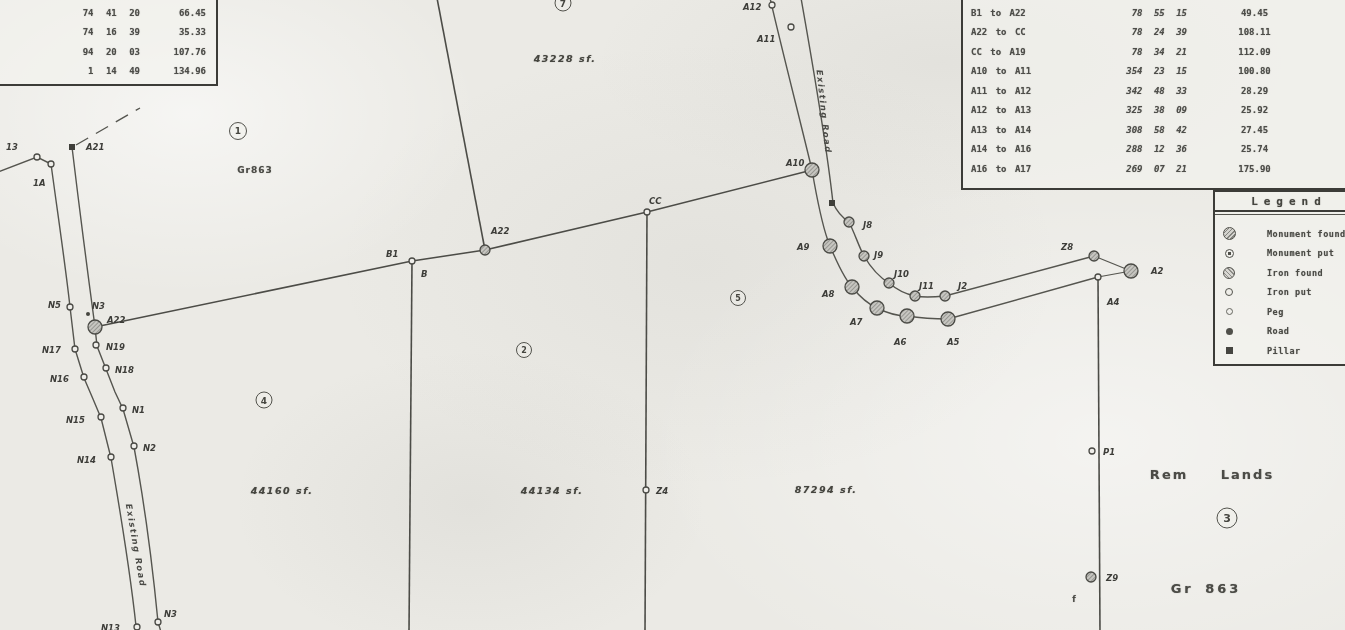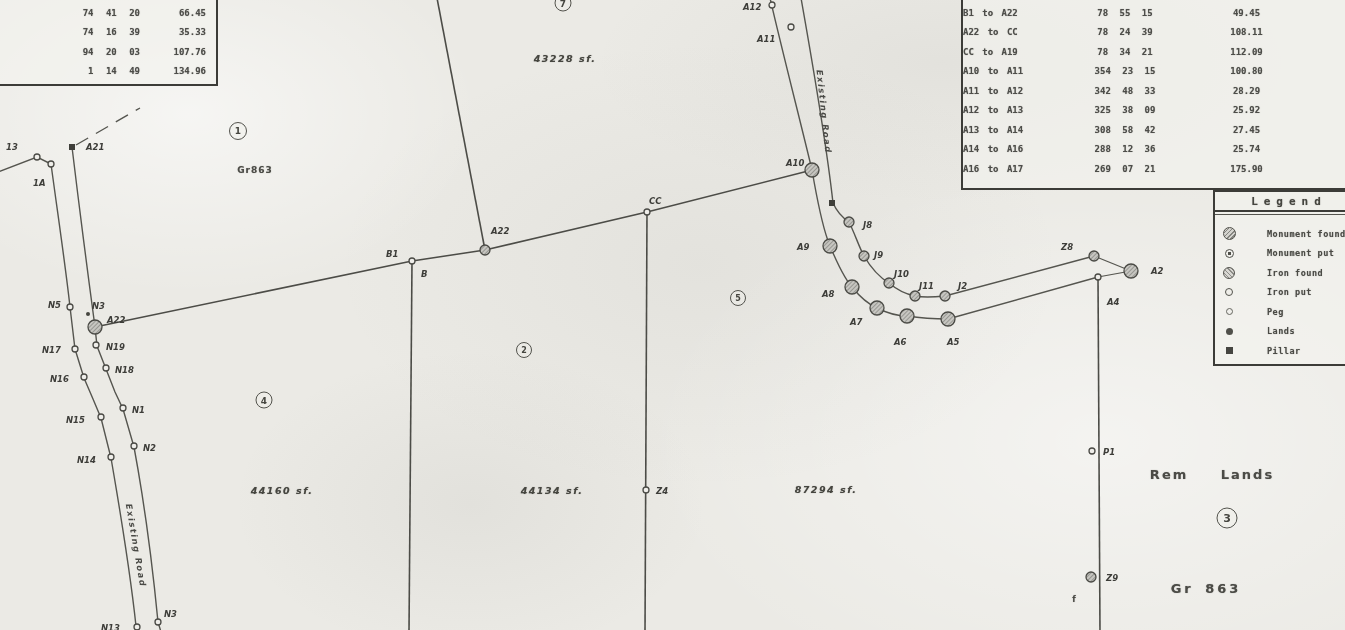--- a/index.html
+++ b/index.html
@@ -17,22 +17,22 @@
   .scan{filter:blur(.25px);}
   
   .tbl{position:absolute;border:2.5px solid #3c3c38;background:rgba(243,242,238,.65);}
   .tbl-row{display:flex;height:19.5px;align-items:center;
     font:700 9px "DejaVu Sans Mono", monospace;color:#4d4d49;
     text-shadow:0 0 1px rgba(80,80,75,.55);}
   #tl-table{left:-80px;top:-8px;width:298px;height:94px;padding-top:9px;box-sizing:border-box;}
   .tl-bearing{display:inline-block;width:218px;text-align:right;word-spacing:7px;}
   .tl-dist{display:inline-block;width:66px;text-align:right;}
   #tr-table{left:961px;top:-16px;width:400px;height:206px;padding-top:17px;box-sizing:border-box;}
-  .tr-course{display:inline-block;width:108px;padding-left:0;text-align:left;word-spacing:3px;}
-  .tr-bearing{display:inline-block;width:108px;text-align:center;word-spacing:6px;}
+  .tr-course{display:inline-block;width:108px;padding-left:8px;text-align:left;word-spacing:3px;}
+  .tr-bearing{display:inline-block;width:108px;text-align:right;word-spacing:6px;font-style:italic;}
   .tr-dist{display:inline-block;width:135px;text-align:center;}
   
   #legend{left:1213px;top:190px;width:152px;height:176px;box-sizing:border-box;border-width:2px;}
   #legend-title{font:700 11px "DejaVu Sans Mono", monospace;letter-spacing:6px;text-align:center;
     padding:3px 0 2px 0;color:#45453f;text-shadow:0 0 1px rgba(80,80,75,.5);}
   .legend-rule1{height:0;border-top:2px solid #3c3c38;}
   .legend-rule2{height:0;border-top:1px solid #55554f;margin-top:2px;}
   #legend-items{padding:9px 0 0 6px;}
   .legend-item{display:flex;align-items:center;height:19.5px;}
   .legend-sym{width:16px;display:flex;justify-content:center;align-items:center;flex:0 0 16px;}
@@ -277,21 +277,21 @@
           <div class="legend-item">
             <span class="legend-sym">
               <span class="sym sym-peg"></span>
             </span>
             <span class="legend-label">Peg</span>
           </div>
           <div class="legend-item">
             <span class="legend-sym">
               <span class="sym sym-nail"></span>
             </span>
-            <span class="legend-label">Lands</span>
+            <span class="legend-label">Road</span>
           </div>
           <div class="legend-item">
             <span class="legend-sym">
               <span class="sym sym-pillar"></span>
             </span>
             <span class="legend-label">Pillar</span>
           </div>
         </div>
     </div>
 

